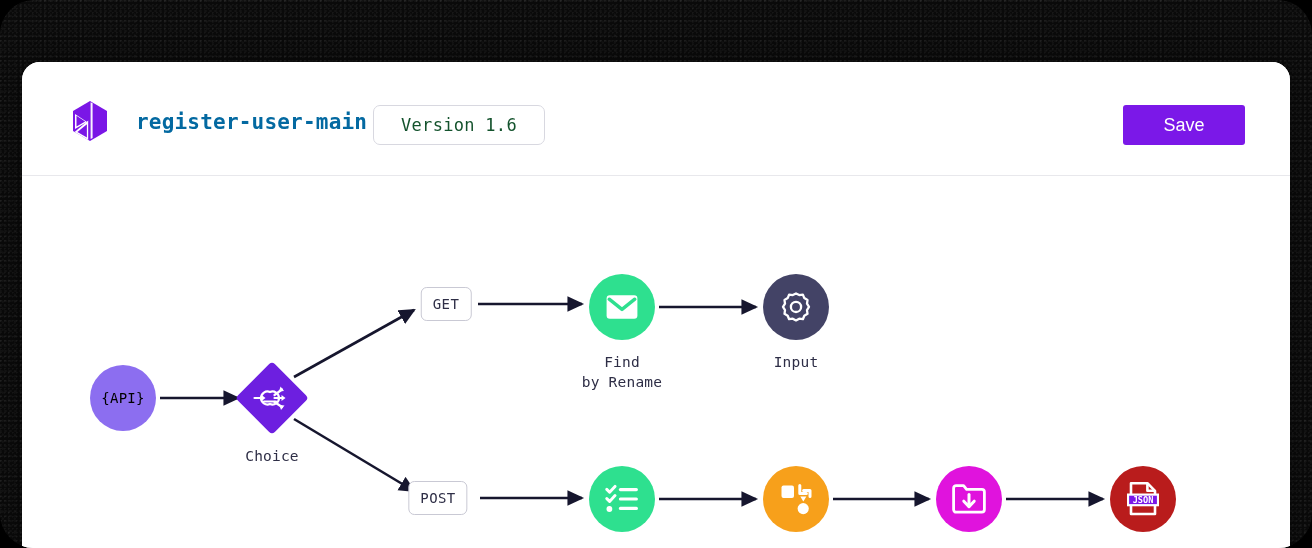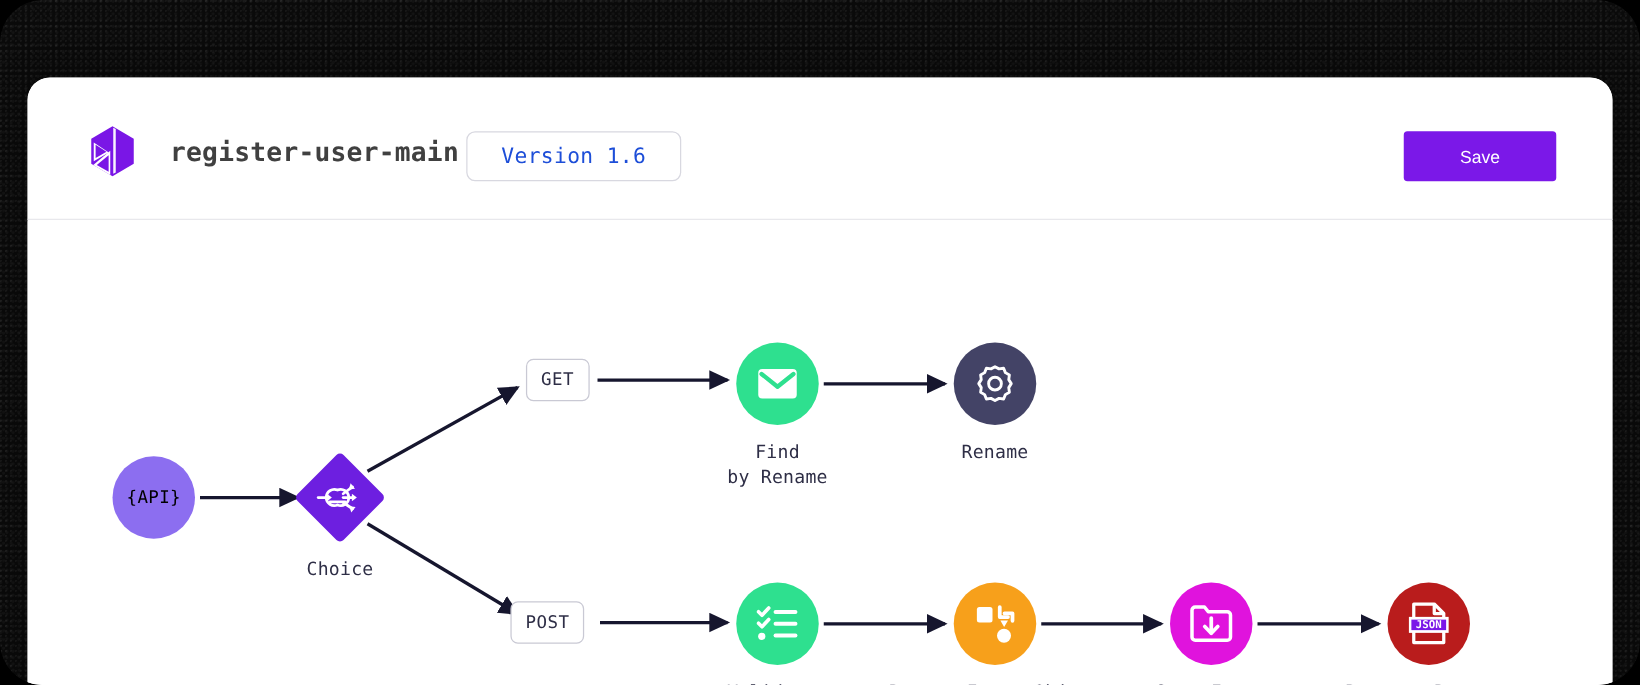--- a/index.html
+++ b/index.html
@@ -67,54 +67,54 @@
     width: 44px;
     height: 44px;
   }
 
   #app-title {
     position: absolute;
     left: 114px;
     top: 48px;
     font-size: 21px;
     font-weight: 700;
-    color: #404040;
+    color: #0369a1;
     letter-spacing: 0.2px;
     white-space: nowrap;
   }
 
   #version-chip {
     position: absolute;
     left: 351px;
     top: 43px;
     width: 172px;
     height: 40px;
     border: 1px solid #d8d8e0;
     border-radius: 7px;
     background: #fff;
     display: flex;
     align-items: center;
     justify-content: center;
     font-size: 17px;
-    color: #1d4ed8;
+    color: #14532d;
     letter-spacing: 0.3px;
   }
 
   #save-button {
     position: absolute;
     left: 1101px;
     top: 43px;
     width: 122px;
     height: 40px;
     background: #7b18e8;
     border: none;
     border-radius: 3px;
     color: #ffffff;
     font-family: "Liberation Sans", sans-serif;
-    font-size: 14px;
+    font-size: 18px;
     cursor: pointer;
     display: flex;
     align-items: center;
     justify-content: center;
   }
 
   
   #canvas {
     position: absolute;
     left: 0;
@@ -302,21 +302,21 @@
             <g fill="none" stroke="#ffffff" stroke-width="2.3" stroke-linejoin="round">
               <path d="M17 3.4 L20.2 5.1 L23.9 4.6 L25.3 8.1 L28.5 10.0 L28.0 13.7
                        L30.0 16.9 L28.0 20.1 L28.5 23.8 L25.3 25.7 L23.9 29.2
                        L20.2 28.7 L17 30.4 L13.8 28.7 L10.1 29.2 L8.7 25.7
                        L5.5 23.8 L6.0 20.1 L4.0 16.9 L6.0 13.7 L5.5 10.0
                        L8.7 8.1 L10.1 4.6 L13.8 5.1 Z"></path>
               <circle cx="17" cy="16.9" r="5.1"></circle>
             </g>
           </svg>
         </div>
-        <div class="node-label" style="left:0; top:45px;">Rename</div>
+        <div class="node-label" style="left:0; top:45px;">Input</div>
       </div>
 
       <div class="node" style="left:600px; top:322px;">
         <div class="node-shape circle-node" style="background:#2ee08f;">
           <svg width="34" height="30" viewBox="0 0 34 30">
             <g fill="none" stroke="#ffffff" stroke-width="2.9" stroke-linecap="round" stroke-linejoin="round">
               <path d="M1.8 5.4 L4.6 8.2 L10.0 2.4"></path>
               <path d="M1.8 14.6 L4.6 17.4 L10.0 11.6"></path>
             </g>
             <circle cx="4.4" cy="25.0" r="2.9" fill="#ffffff"></circle>

